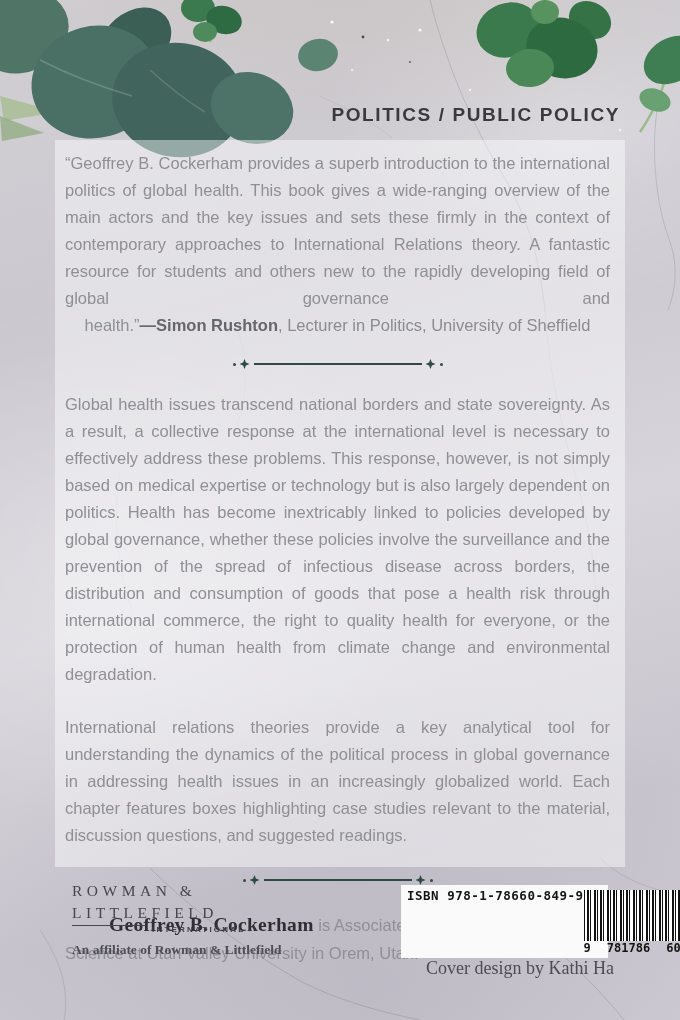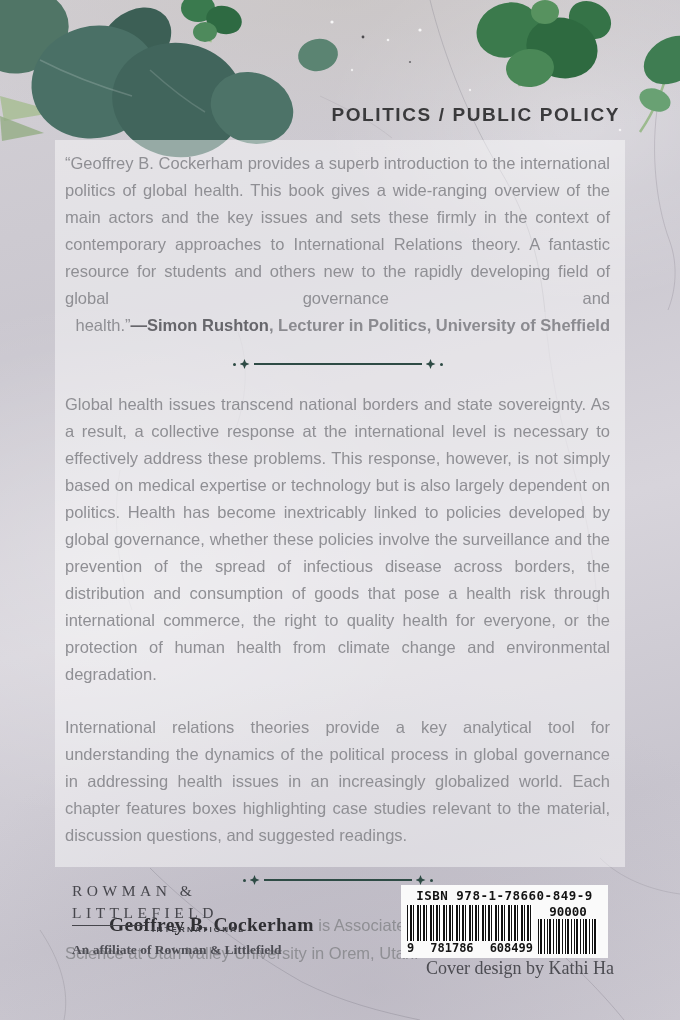--- a/index.html
+++ b/index.html
@@ -39,23 +39,23 @@
     color:var(--header-text);
     margin-left:27px;
   }
   
   .content{
     position:absolute;left:65px;top:150px;width:545px;
     color:var(--body-text);
     font-size:16.5px;line-height:27px;font-weight:300;
   }
   .quote-body{text-align:justify;text-align-last:justify;}
-  .quote-last-line{display:flex;justify-content:flex-end;align-items:baseline;}
+  .quote-last-line{display:flex;justify-content:center;align-items:baseline;}
   .attr-dash,.attr-name{font-weight:bold;color:#66666b;}
-  .attr-role{color:#8b8b90;font-weight:bold;}
+  .attr-role{color:#8b8b90;}
   .para{text-align:justify;margin-bottom:26px;}
   .divider{
     display:flex;align-items:center;justify-content:center;gap:4px;
     margin:20px auto 22px auto;
   }
   .divider .dot{width:3px;height:3px;border-radius:50%;background:var(--divider-accent);}
   .divider .dia{
     width:10px;height:10px;background:var(--divider-accent);
     clip-path:polygon(50% 0,64% 36%,100% 50%,64% 64%,50% 100%,36% 64%,0 50%,36% 36%);
   }
@@ -76,21 +76,21 @@
   .pub-intl-row{display:flex;align-items:flex-start;margin-top:1px;}
   .pub-rule{width:74px;height:1px;background:#46464c;margin-right:6px;}
   .pub-intl{font-family:"Liberation Sans",sans-serif;font-size:8px;font-weight:bold;letter-spacing:2.2px;color:#3e3e44;}
   .pub-affiliate{margin-top:7px;font-size:13.5px;color:#4e4e55;line-height:17px;font-weight:bold;}
   .pub-site{font-size:13.5px;color:#4e4e55;line-height:17px;}
   
   .barcode-box{
     position:absolute;left:401px;top:885px;width:207px;height:73px;
     background:#fafafa;padding:3px 6px 4px 6px;
     font-family:"DejaVu Sans Mono",monospace;color:#141414;
-    display:flex;flex-direction:column;
+    display:flex;flex-direction:row;
   }
   .isbn-label{font-size:12.5px;font-weight:bold;letter-spacing:.5px;text-align:center;white-space:nowrap;}
   .bar-row{display:flex;flex:1;margin-top:2px;gap:5px;}
   .ean-col{display:flex;flex-direction:column;width:126px;}
   .ean-bars{
     flex:1;
     background:repeating-linear-gradient(90deg,
       #111 0 1px,#fff 1px 3px,#111 3px 5px,#fff 5px 6px,
       #111 6px 7px,#fff 7px 10px,#111 10px 12px,#fff 12px 13px);
   }

